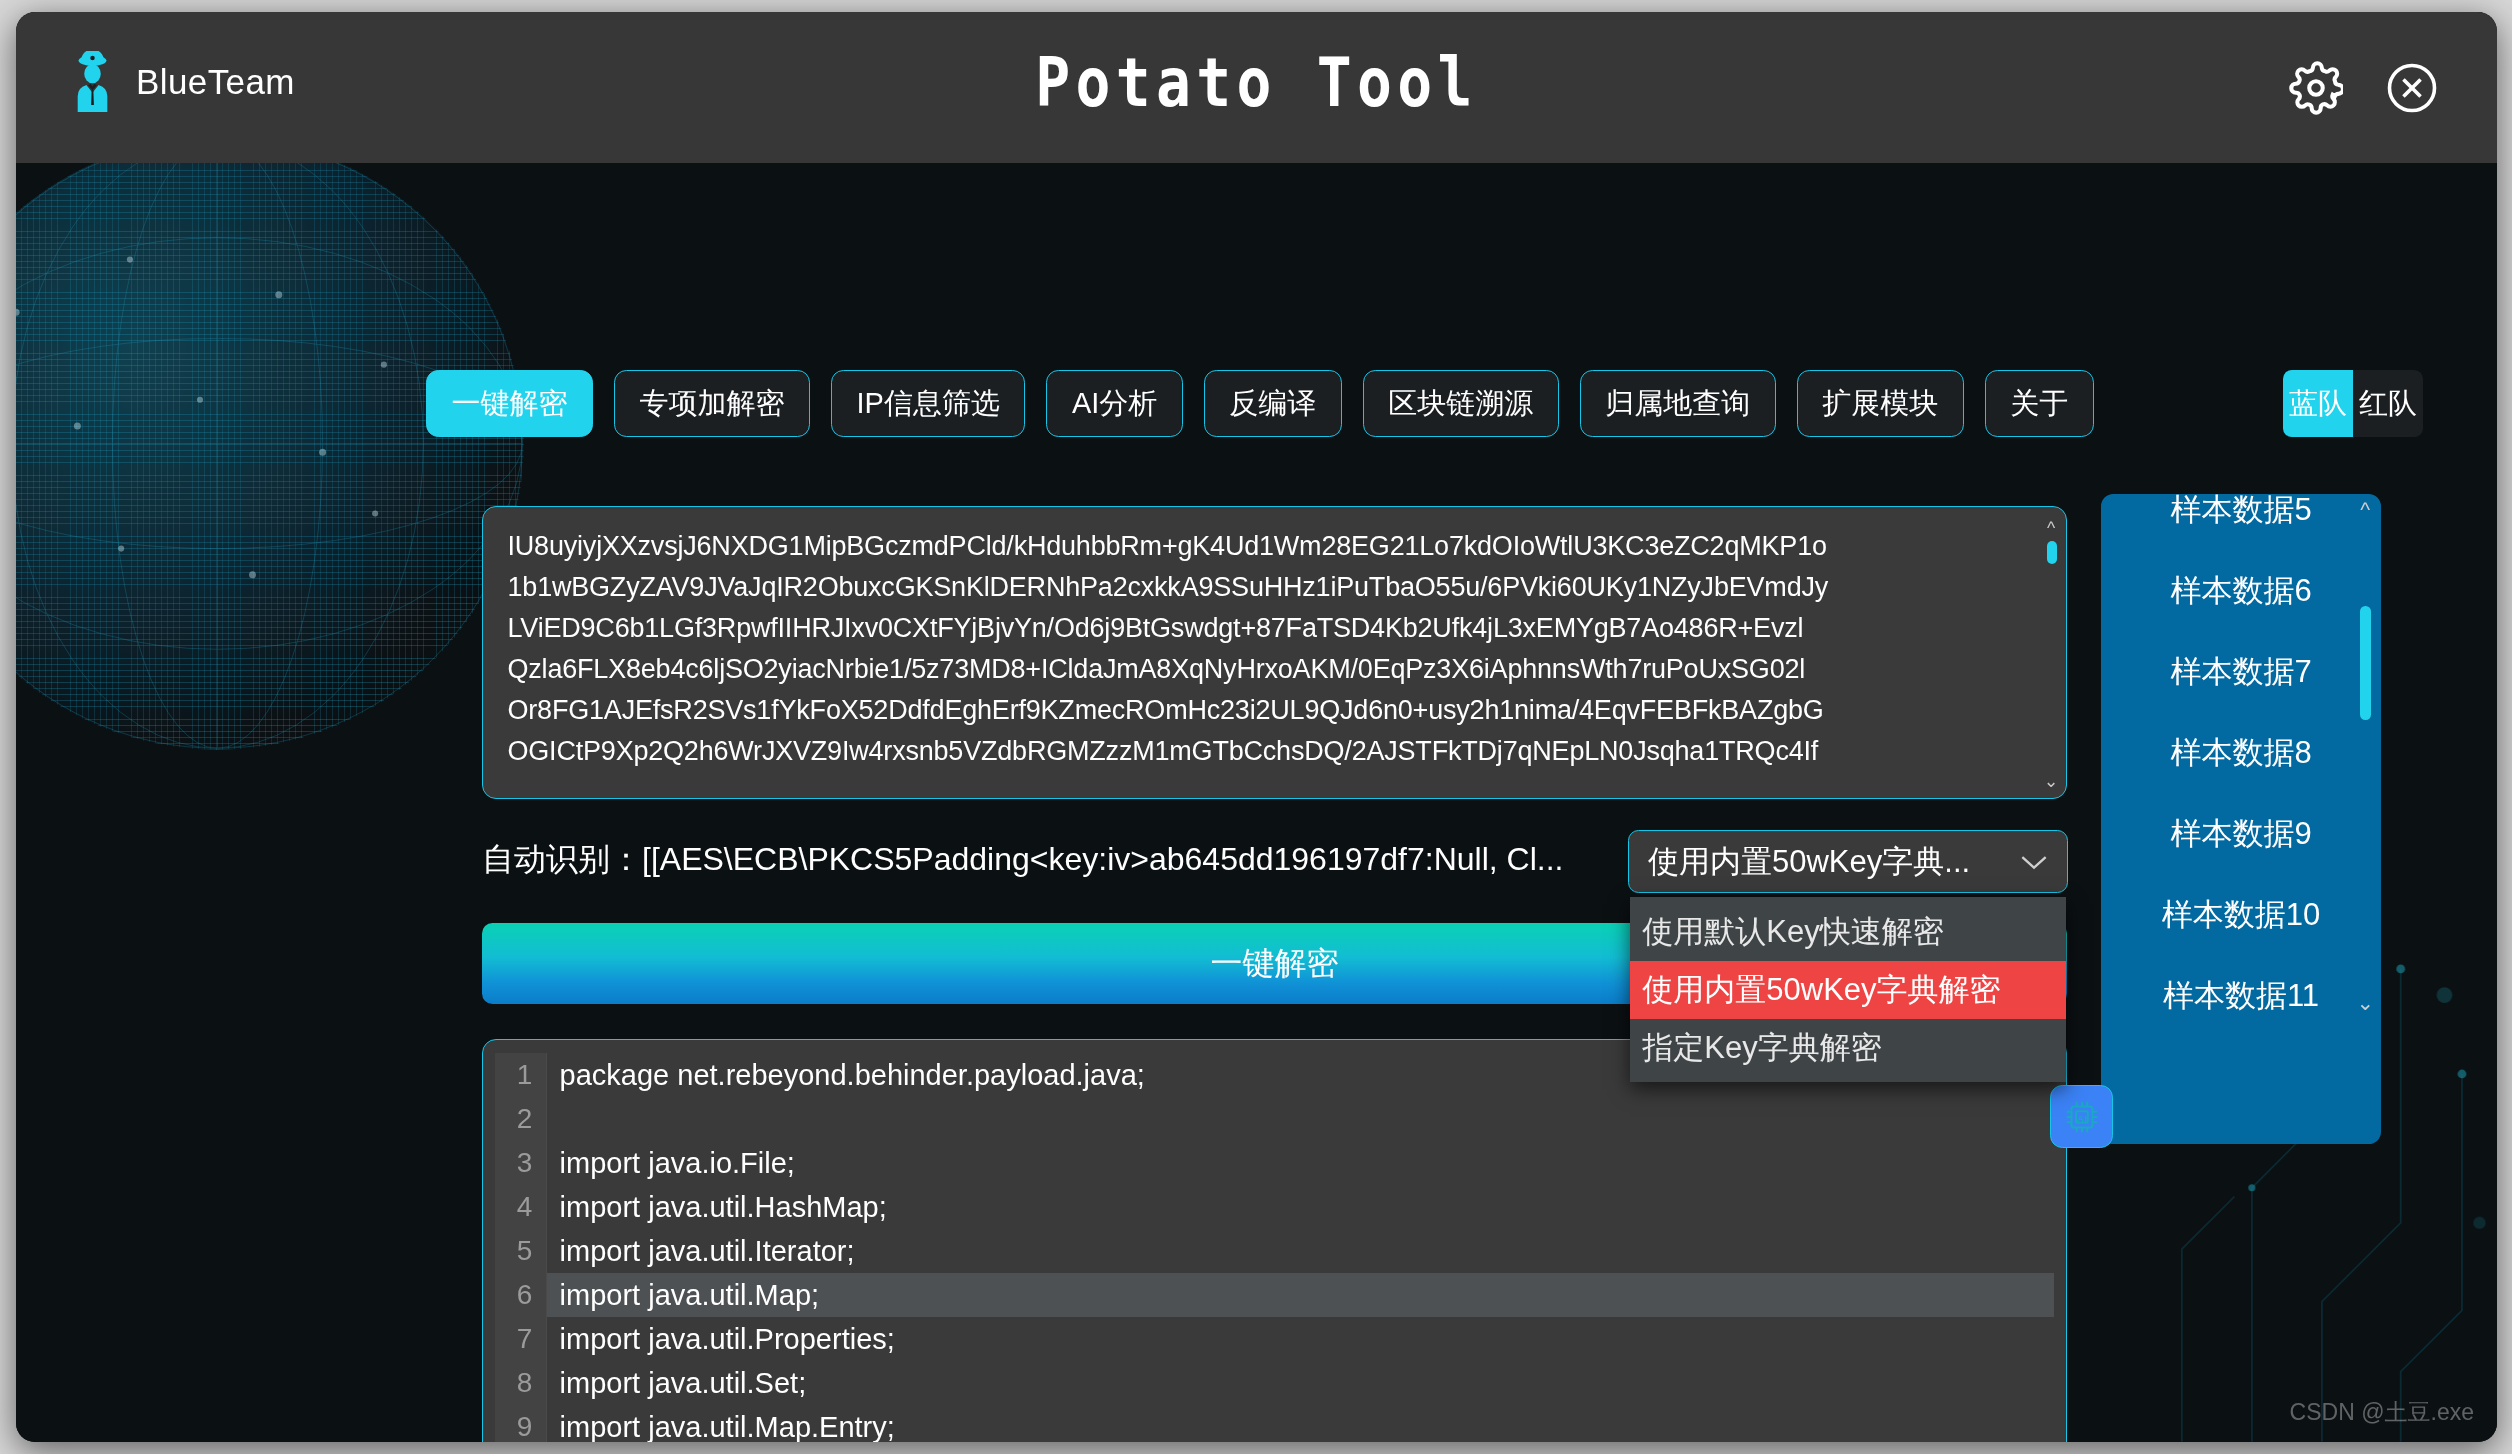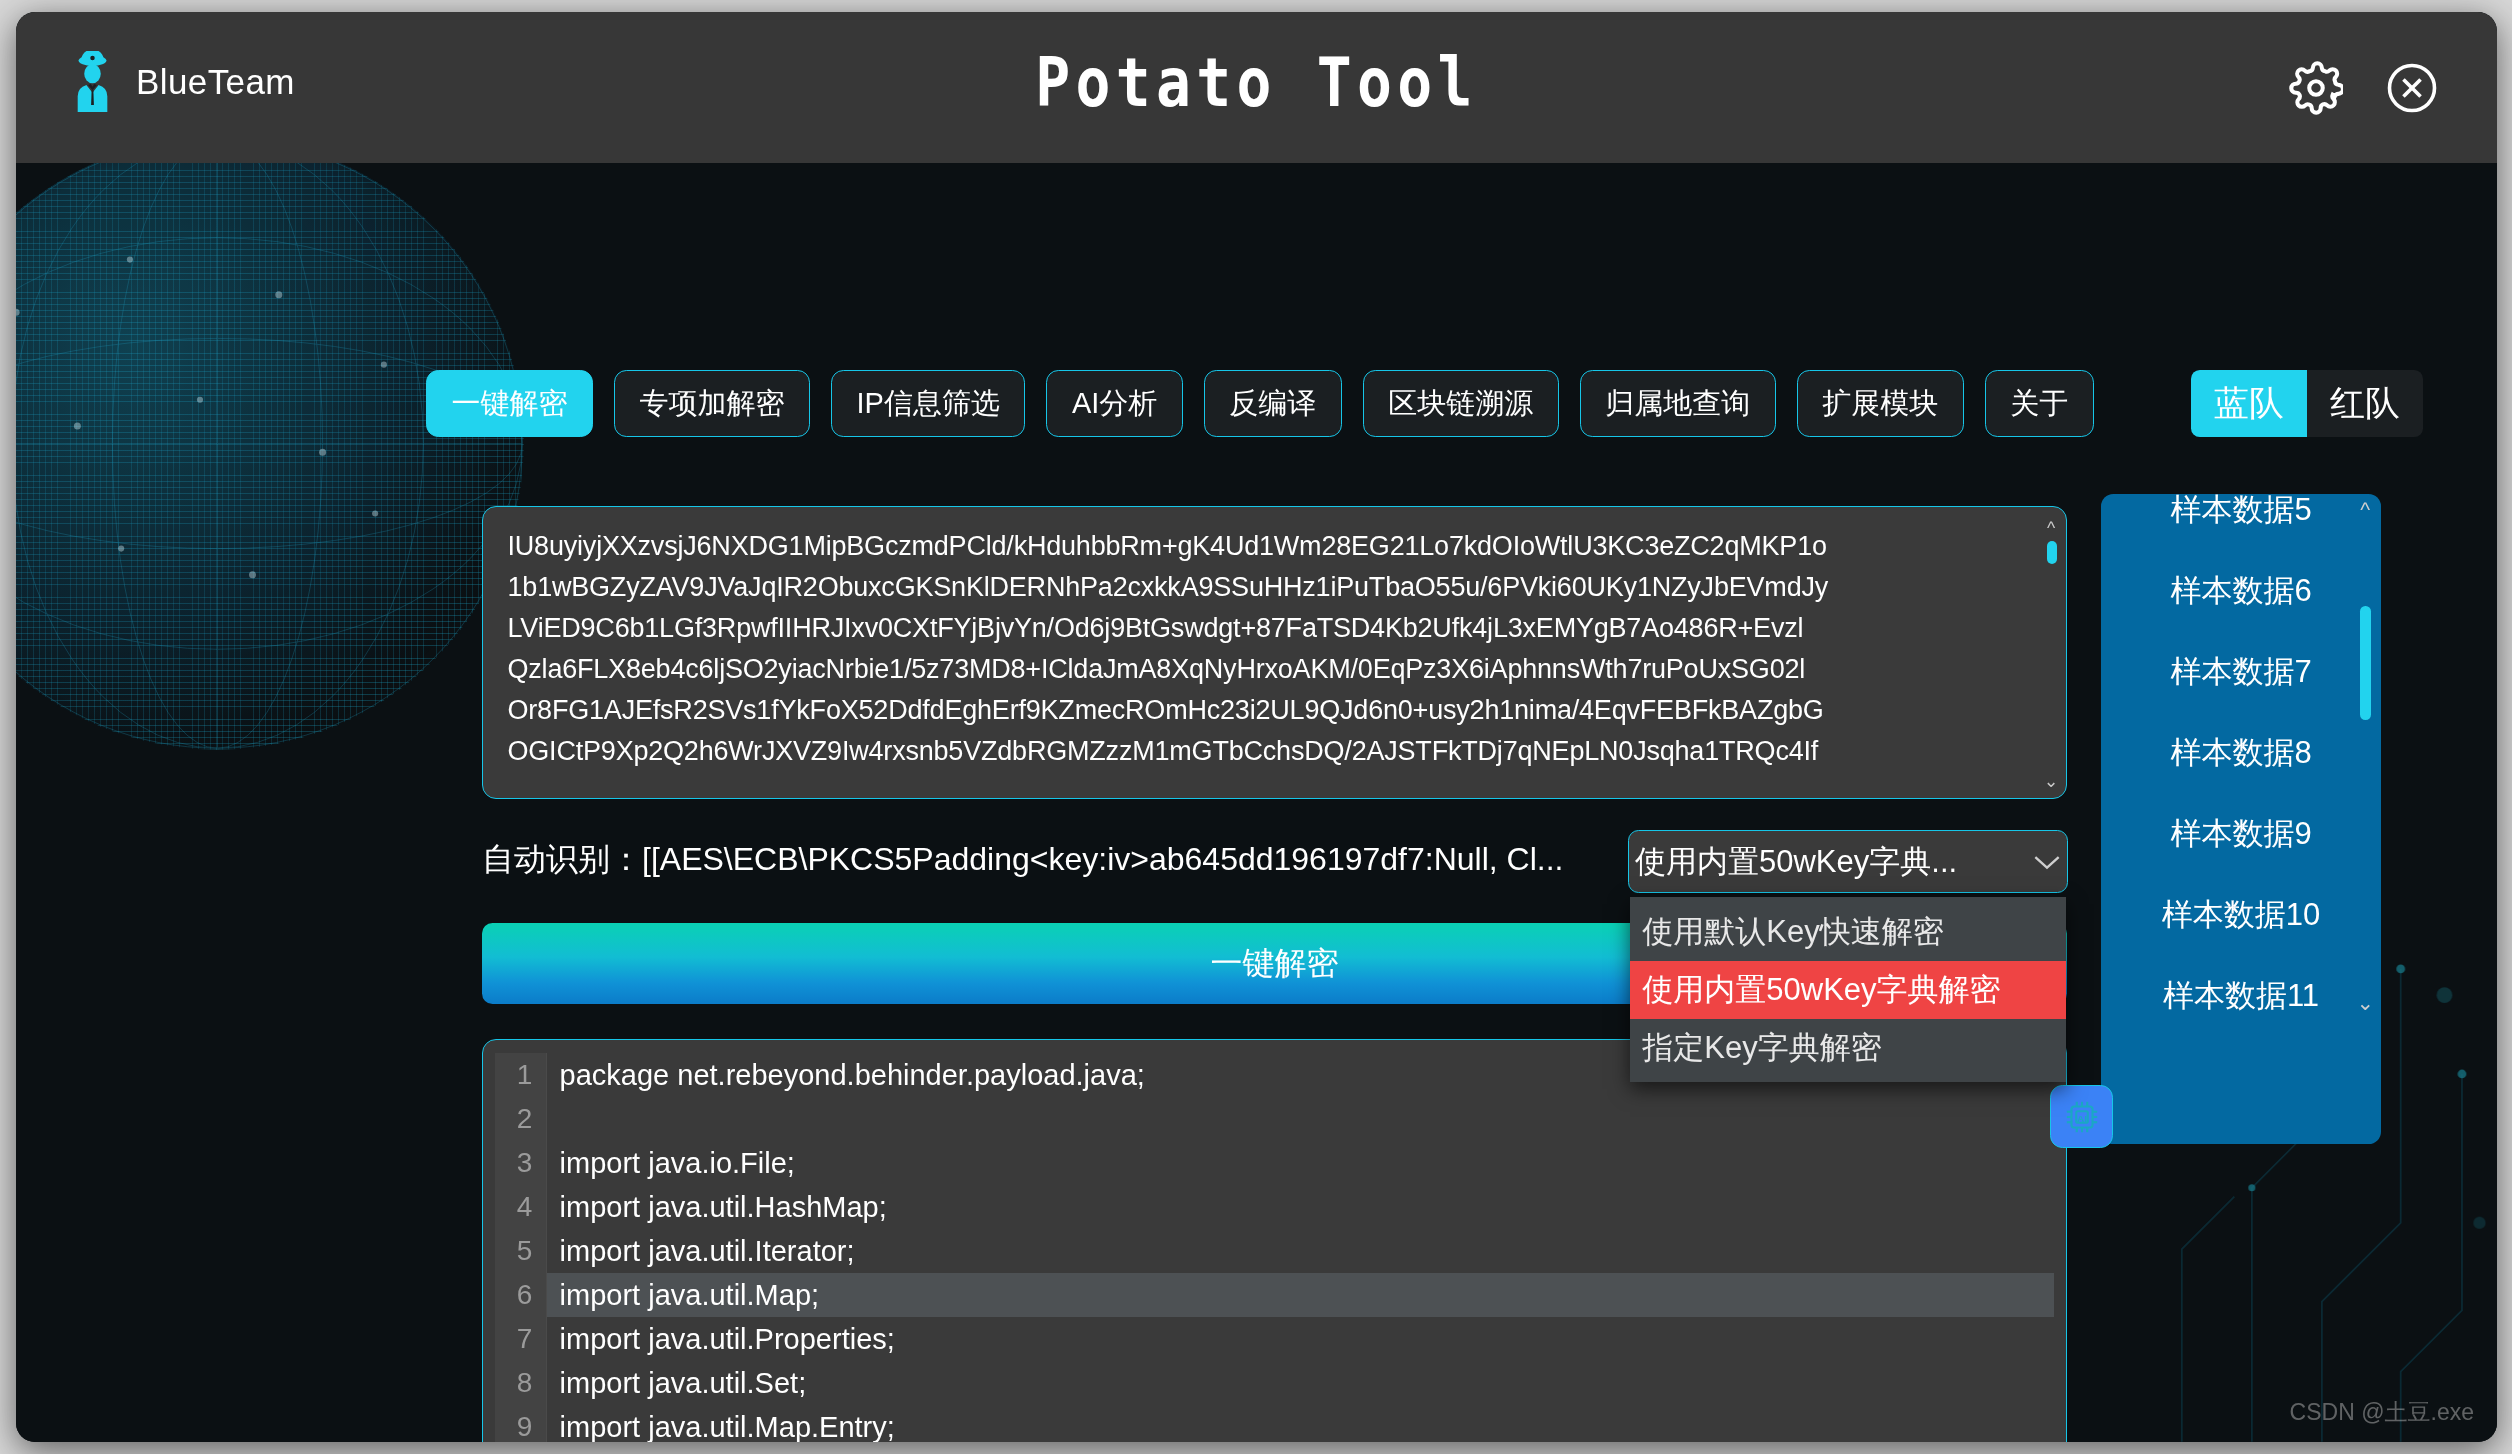--- a/index.html
+++ b/index.html
@@ -103,23 +103,23 @@
     color: #ffffff;
   }
 
   
   #team-toggle {
     position: absolute; right: 74px; top: 207px;
     display: flex; height: 67px;
     border-radius: 8.8px; overflow: hidden;
   }
   .team-btn {
-    padding: 0 23px; height: 67px;
+    padding: 0 6px; height: 67px;
     display: flex; align-items: center; justify-content: center;
-    font-size: 35px; cursor: pointer;
+    font-size: 29px; cursor: pointer;
   }
   #team-blue { background: #22d3ee; color: #ffffff; }
   #team-red  { background: #1b1f22; color: #ffffff; }
 
   
   #cipher-panel {
     position: absolute; left: 466px; top: 343px;
     width: 1585px; height: 293px;
     border: 1.8px solid #16c6e8;
     border-radius: 14px;
@@ -158,21 +158,21 @@
     color: #ffffff; font-size: 32px; white-space: nowrap;
   }
 
   
   #key-select {
     position: absolute; left: 1612px; top: 667px;
     width: 440px; height: 63px;
     border: 1.8px solid #16c6e8; border-radius: 10.5px;
     background: #3a3a3a;
     display: flex; align-items: center;
-    padding: 0 6px; cursor: pointer;
+    padding: 0 19px; cursor: pointer;
   }
   #key-select-value {
     color: #ffffff; font-size: 31px; flex: 1;
     white-space: nowrap; overflow: hidden;
   }
   #key-dropdown {
     position: absolute; left: 1614px; top: 734px;
     width: 436px;
     background: #3f4447;
     box-shadow: 0 7px 19px rgba(0,0,0,.6);

